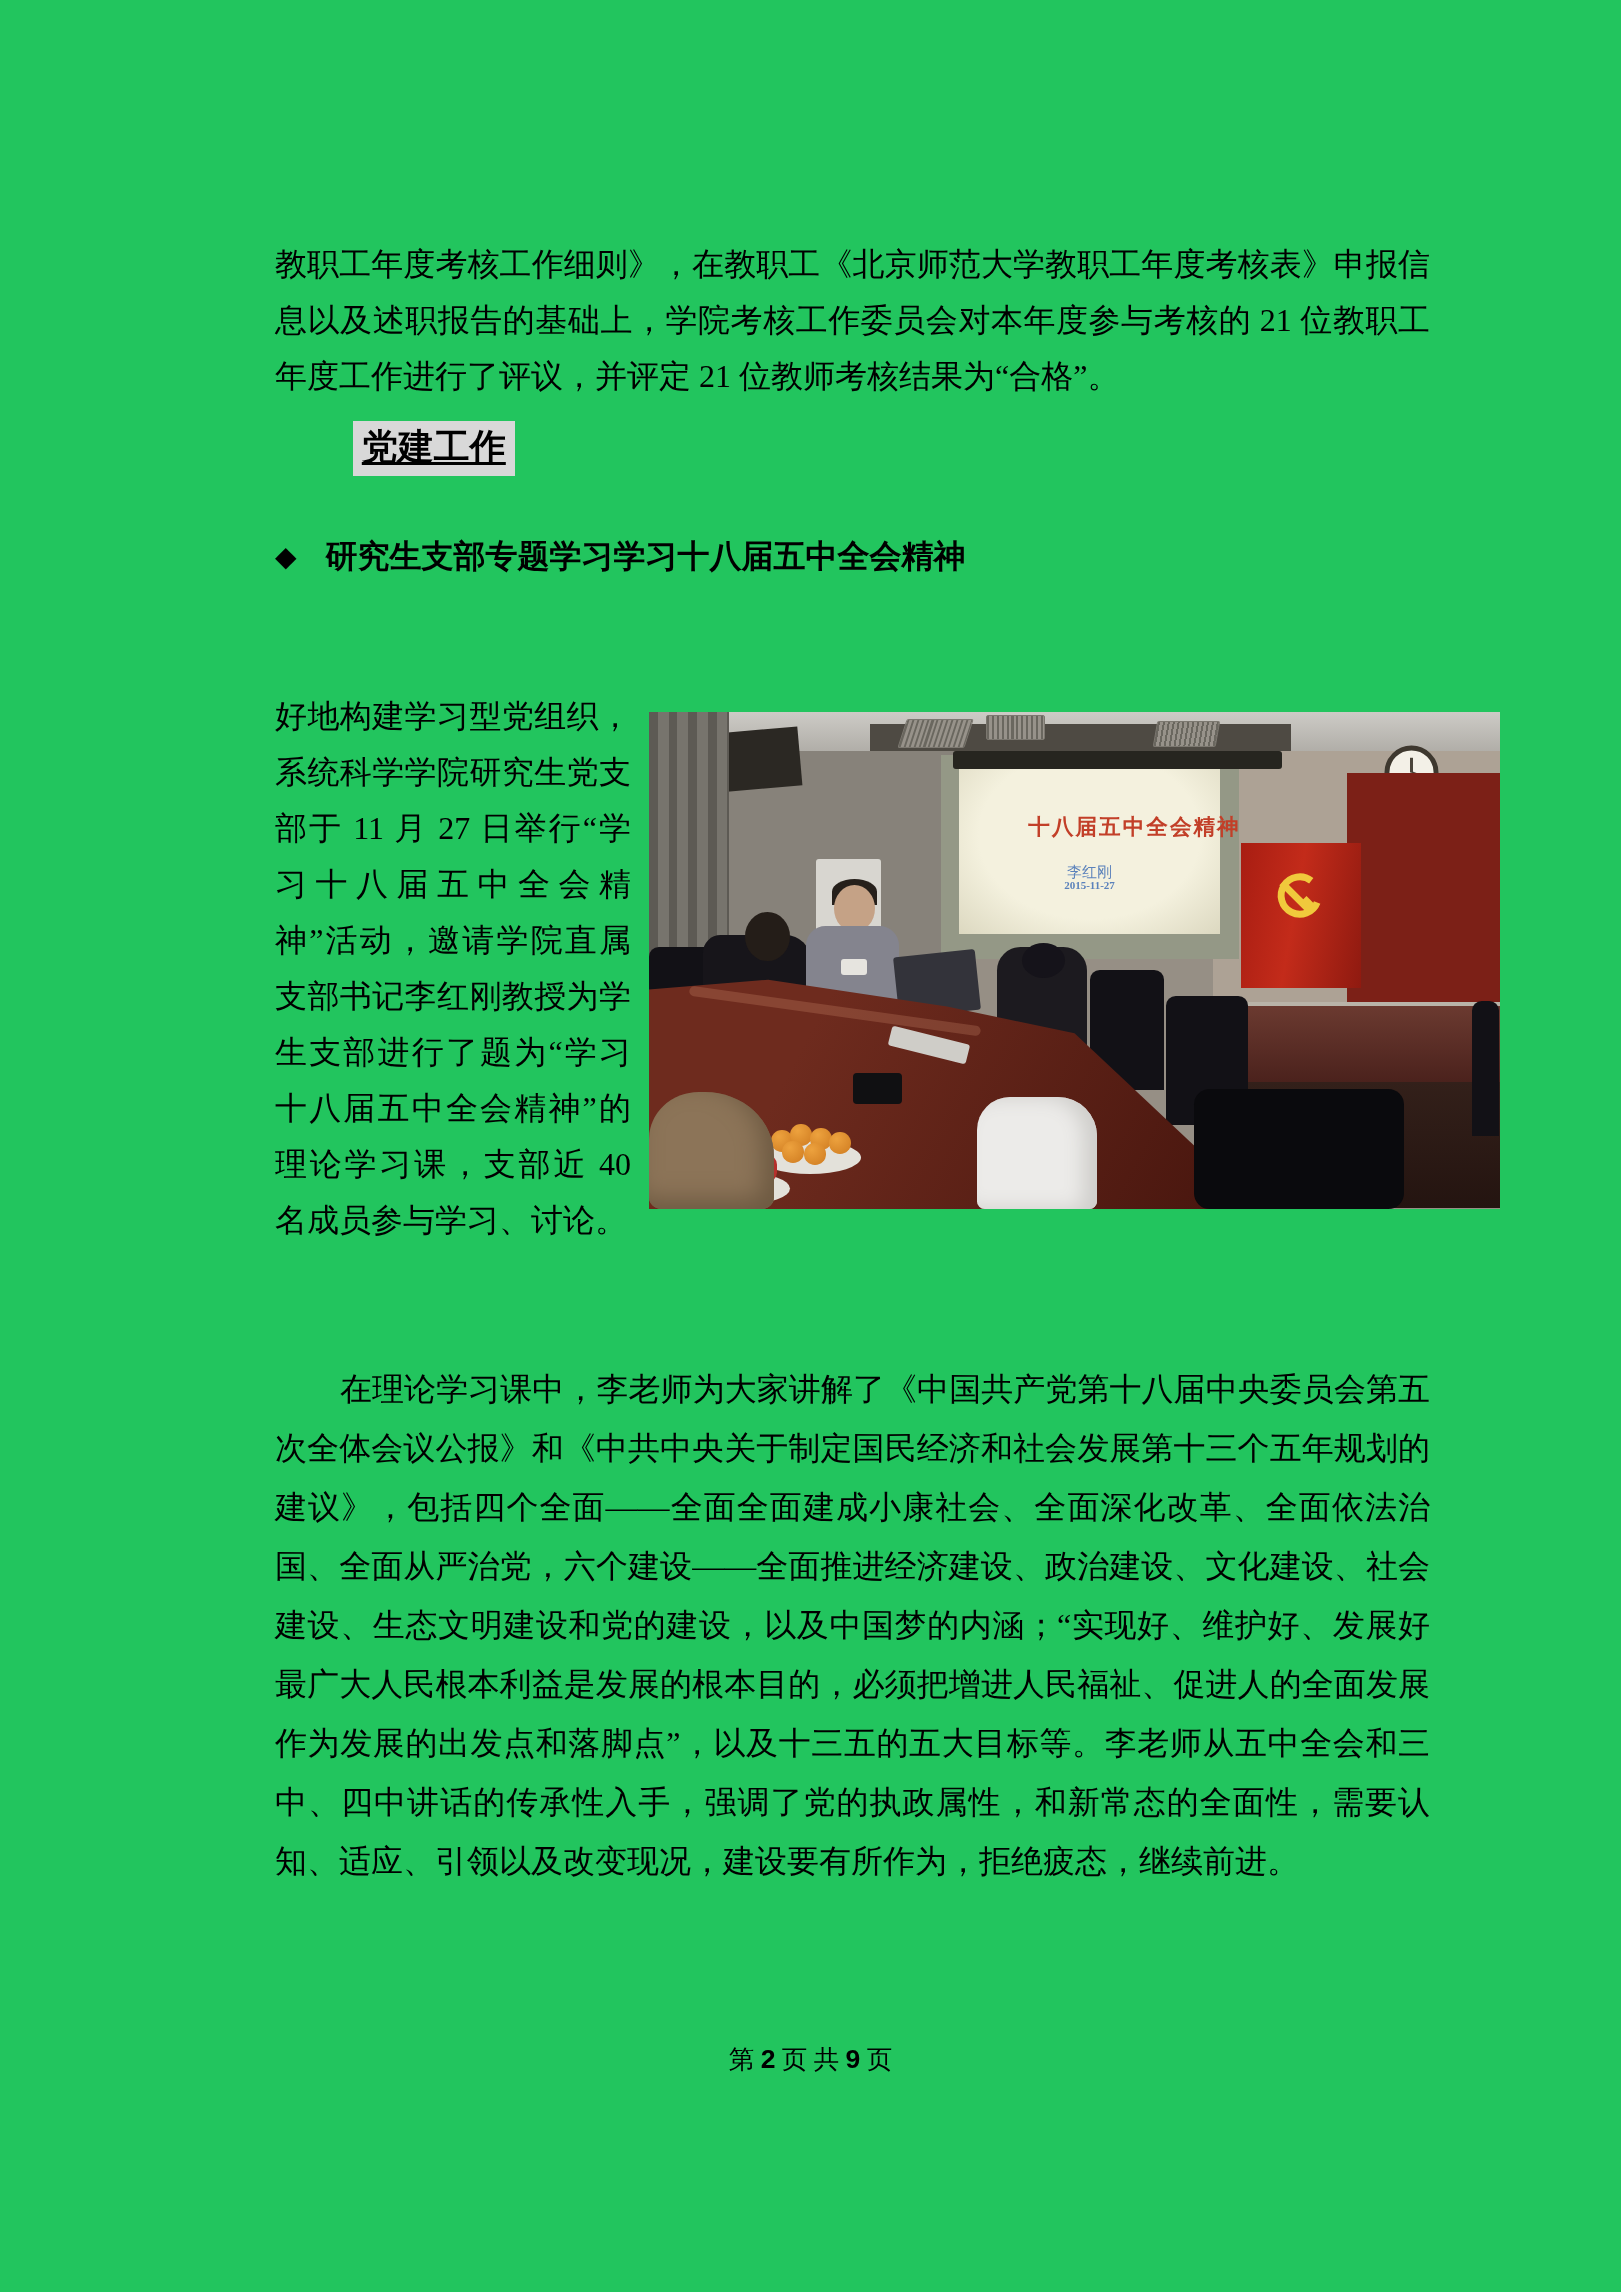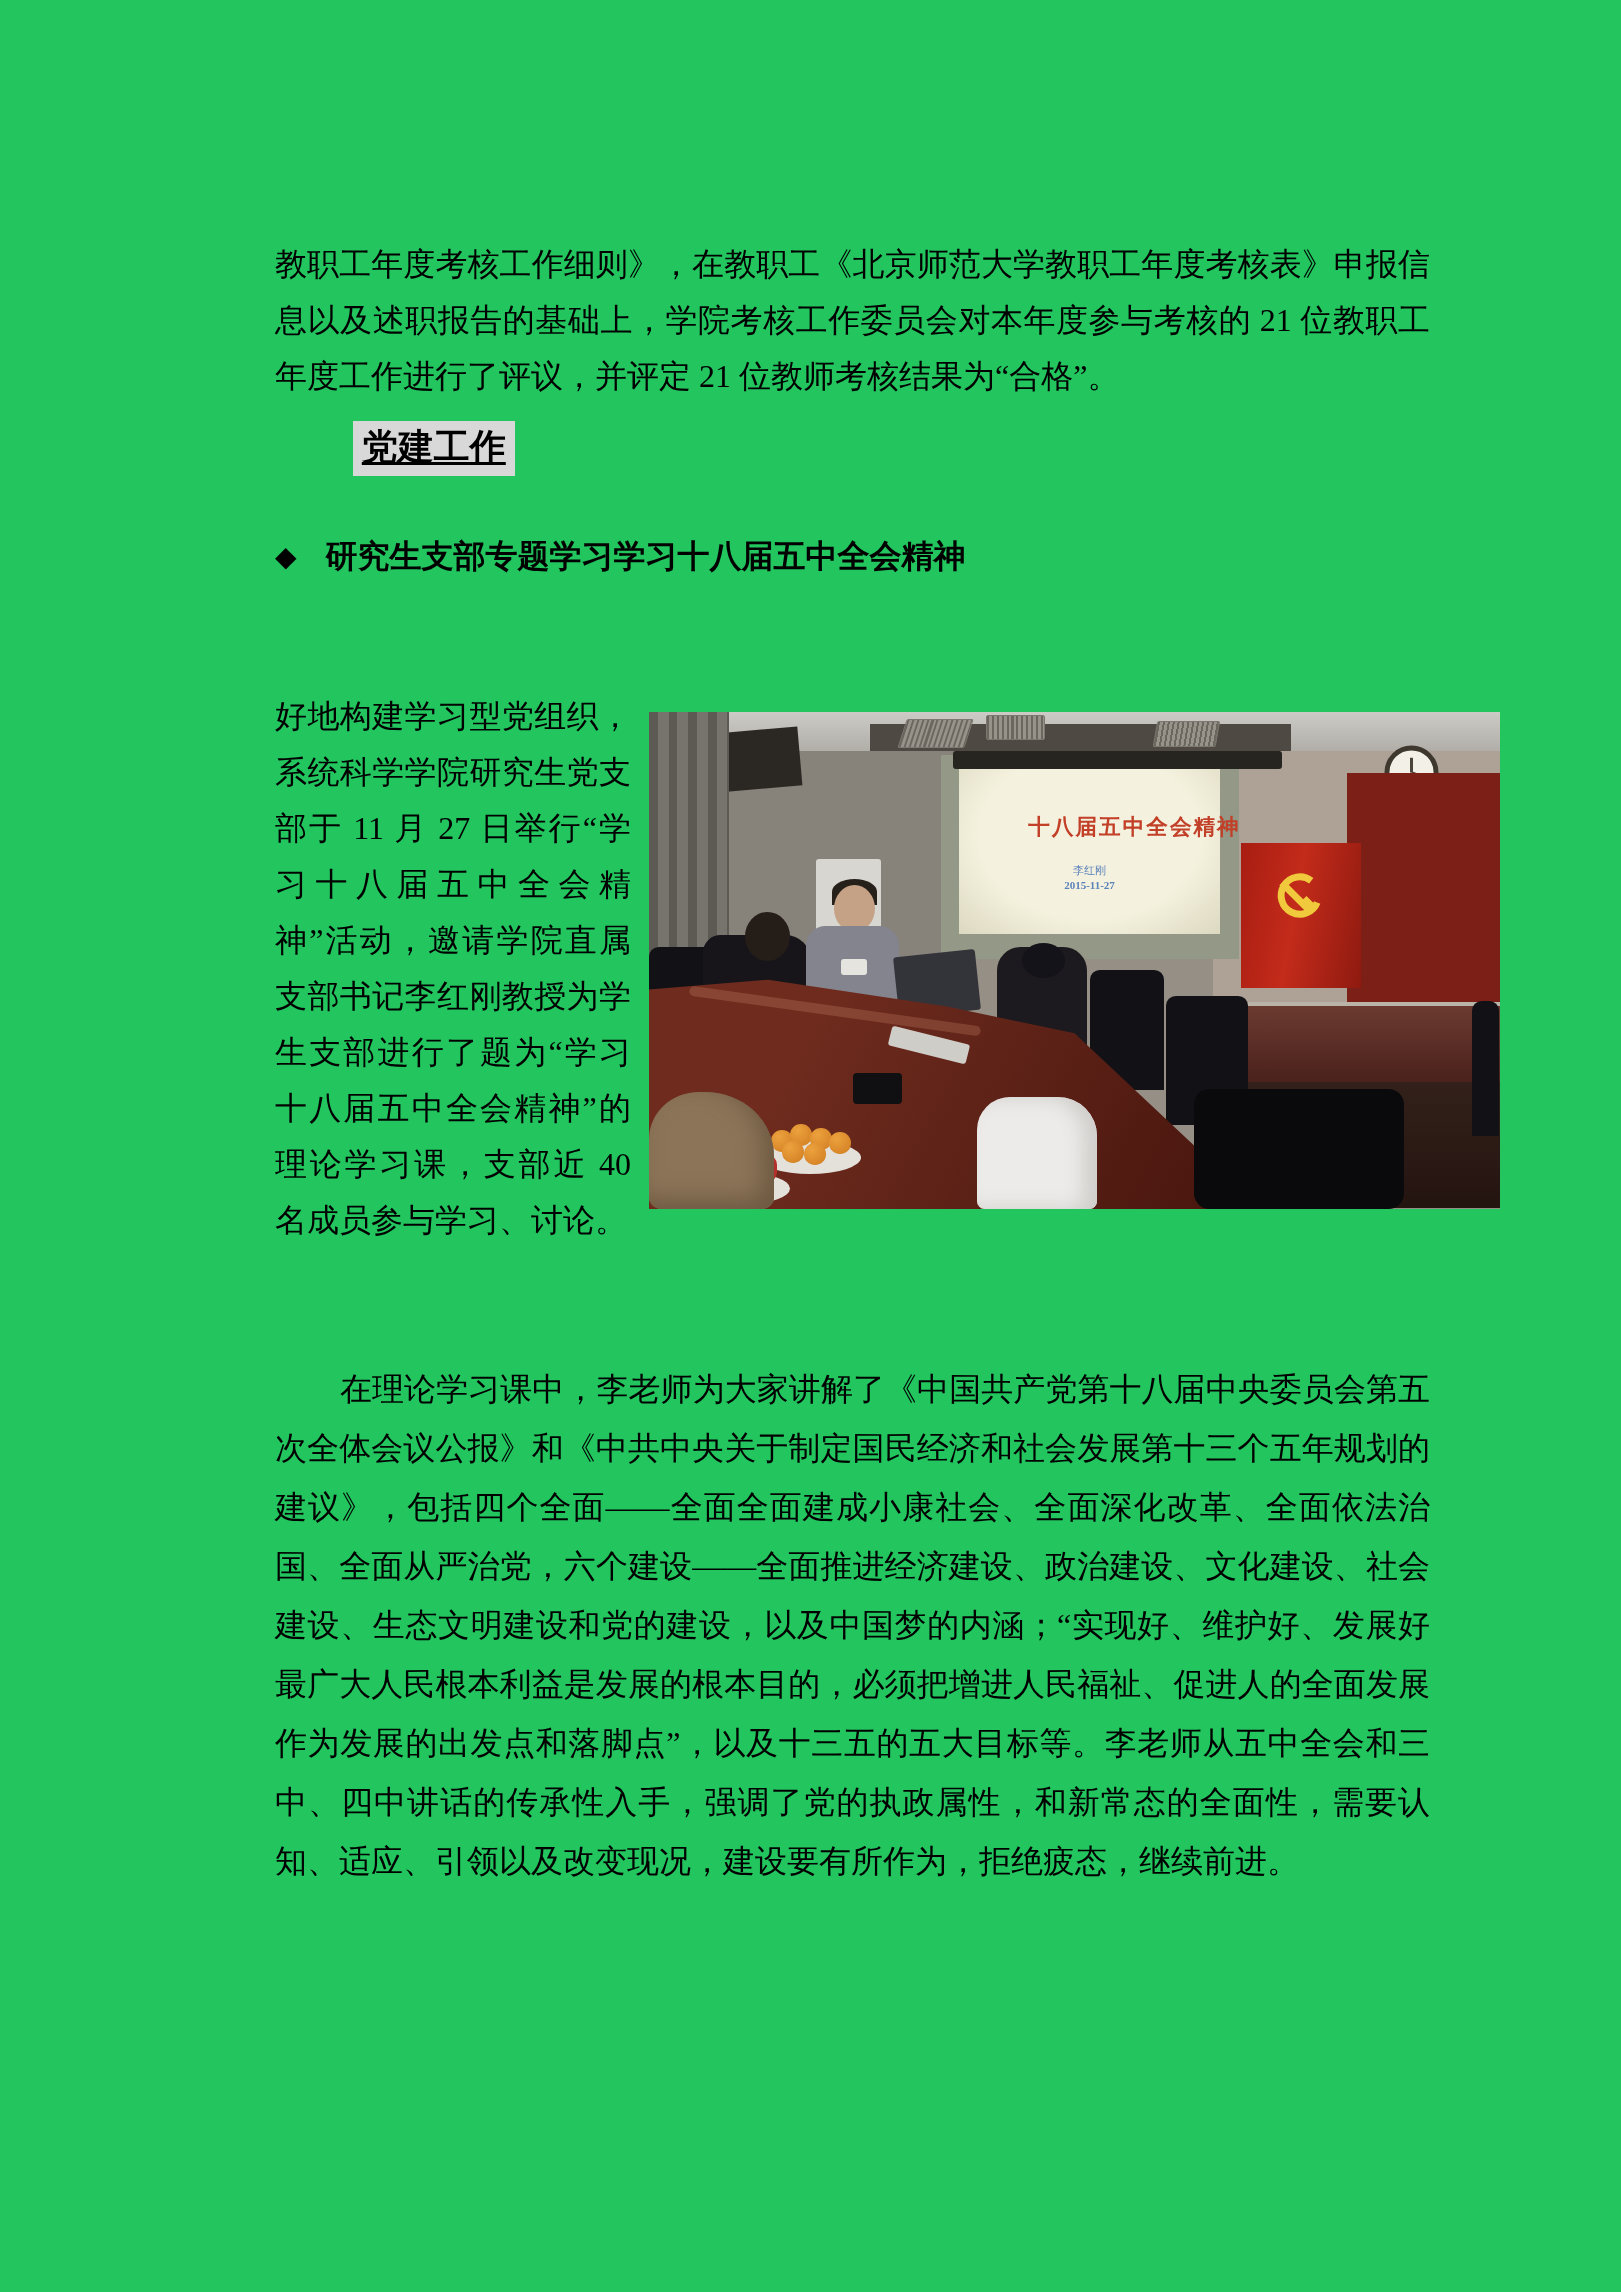--- a/index.html
+++ b/index.html
@@ -34,21 +34,21 @@
   #vent3{left:506px;top:8.8px;width:61px;height:23.5px;transform:skewX(-10deg);}
   .beam{left:221px;top:11.8px;width:421px;height:33px;background:#4e4a43;}
   .wall-left{left:59px;top:39px;width:255px;height:304px;background:#87827a;}
   .wall-right{left:564px;top:39px;width:287px;height:333px;background:#ada295;}
   .screen-panel{left:292px;top:43px;width:298px;height:204px;background:#949886;}
   .screen-casing{left:304px;top:39px;width:329px;height:17.6px;background:#26251f;border-radius:2.9px;}
   .screen{left:310px;top:57px;width:261px;height:165px;
           background:radial-gradient(ellipse at 50% 40%,#f4f1de 60%,#dcd8c0);}
   .slide-title{left:0;top:43px;width:261px;text-align:center;color:#c23f28;font-weight:bold;
           font-size:21.6px;letter-spacing:2px;font-family:"Liberation Sans","DejaVu Sans",sans-serif;margin-left:45px;}
-  .slide-presenter{left:0;top:94px;width:261px;text-align:center;color:#5b82bb;font-size:11px;}
+  .slide-presenter{left:0;top:94px;width:261px;text-align:center;color:#5b82bb;font-size:15px;}
   .slide-date{left:0;top:110px;width:261px;text-align:center;color:#5b82bb;font-size:11px;
           font-weight:bold;}
   .flag-panel{left:698px;top:61px;width:153px;height:294px;background:#7c2017;}
   .flag{left:592px;top:131px;width:120px;height:145px;
         background:linear-gradient(100deg,#a81d12,#c32b1a 45%,#8f1a10);}
   .wainscot{left:564px;top:294px;width:287px;height:78px;
         background:linear-gradient(#6b3a30,#4a211c);}
   .trim{left:564px;top:290px;width:287px;height:3.9px;background:#b9b3a8;}
   .floor-right{left:564px;top:370px;width:287px;height:126px;
         background:linear-gradient(#33201a,#241410);}
@@ -175,15 +175,18 @@
     <div class="orange" style="left:155px;top:431px;"></div>
     <div class="plate" id="plate-straw"></div>
     <div class="strawberries"></div>
     <div class="fur"></div>
     <div class="white-jacket"></div>
     <div class="chair" id="chairD"></div>
   </div>
 
   <p class="para" id="p3">在理论学习课中，李老师为大家讲解了《中国共产党第十八届中央委员会第五次全体会议公报》和《中共中央关于制定国民经济和社会发展第十三个五年规划的建议》，包括四个全面——全面全面建成小康社会、全面深化改革、全面依法治国、全面从严治党，六个建设——全面推进经济建设、政治建设、文化建设、社会建设、生态文明建设和党的建设，以及中国梦的内涵；“实现好、维护好、发展好最广大人民根本利益是发展的根本目的，必须把增进人民福祉、促进人的全面发展作为发展的出发点和落脚点”，以及十三五的五大目标等。李老师从五中全会和三中、四中讲话的传承性入手，强调了党的执政属性，和新常态的全面性，需要认知、适应、引领以及改变现况，建设要有所作为，拒绝疲态，继续前进。</p>
 
+  <div class="footer">
+    <span>第 </span><b>2</b><span> 页  共 </span><b>9</b><span> 页</span>
+  </div>
 
 </div>
 
 
 </body></html>

